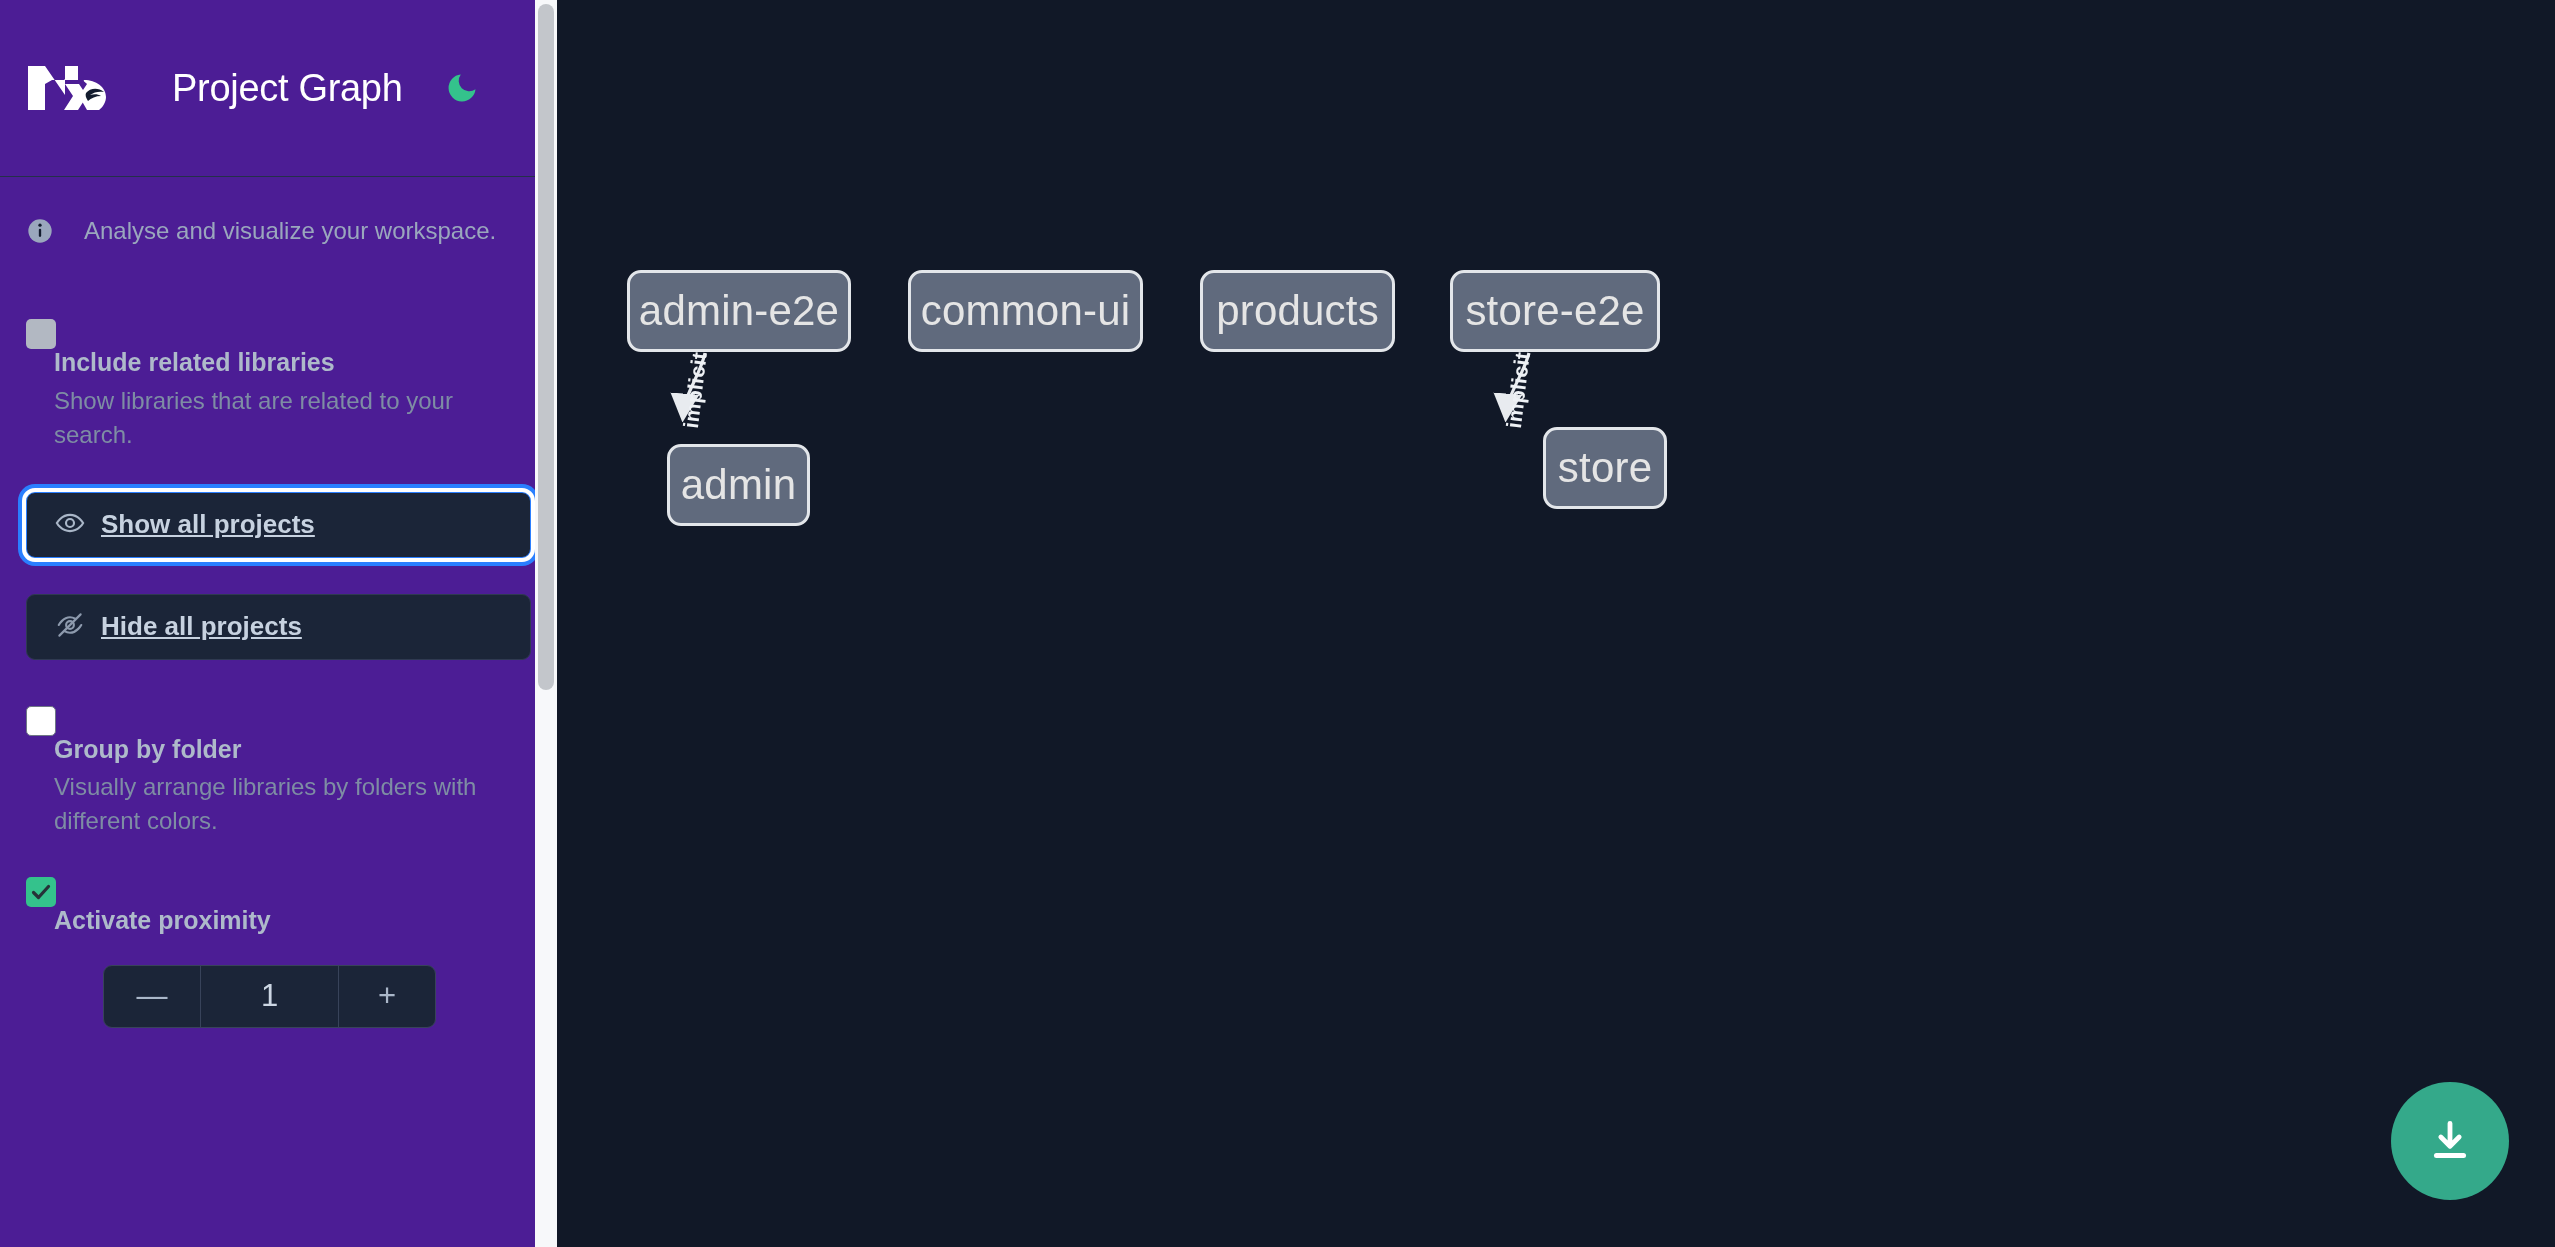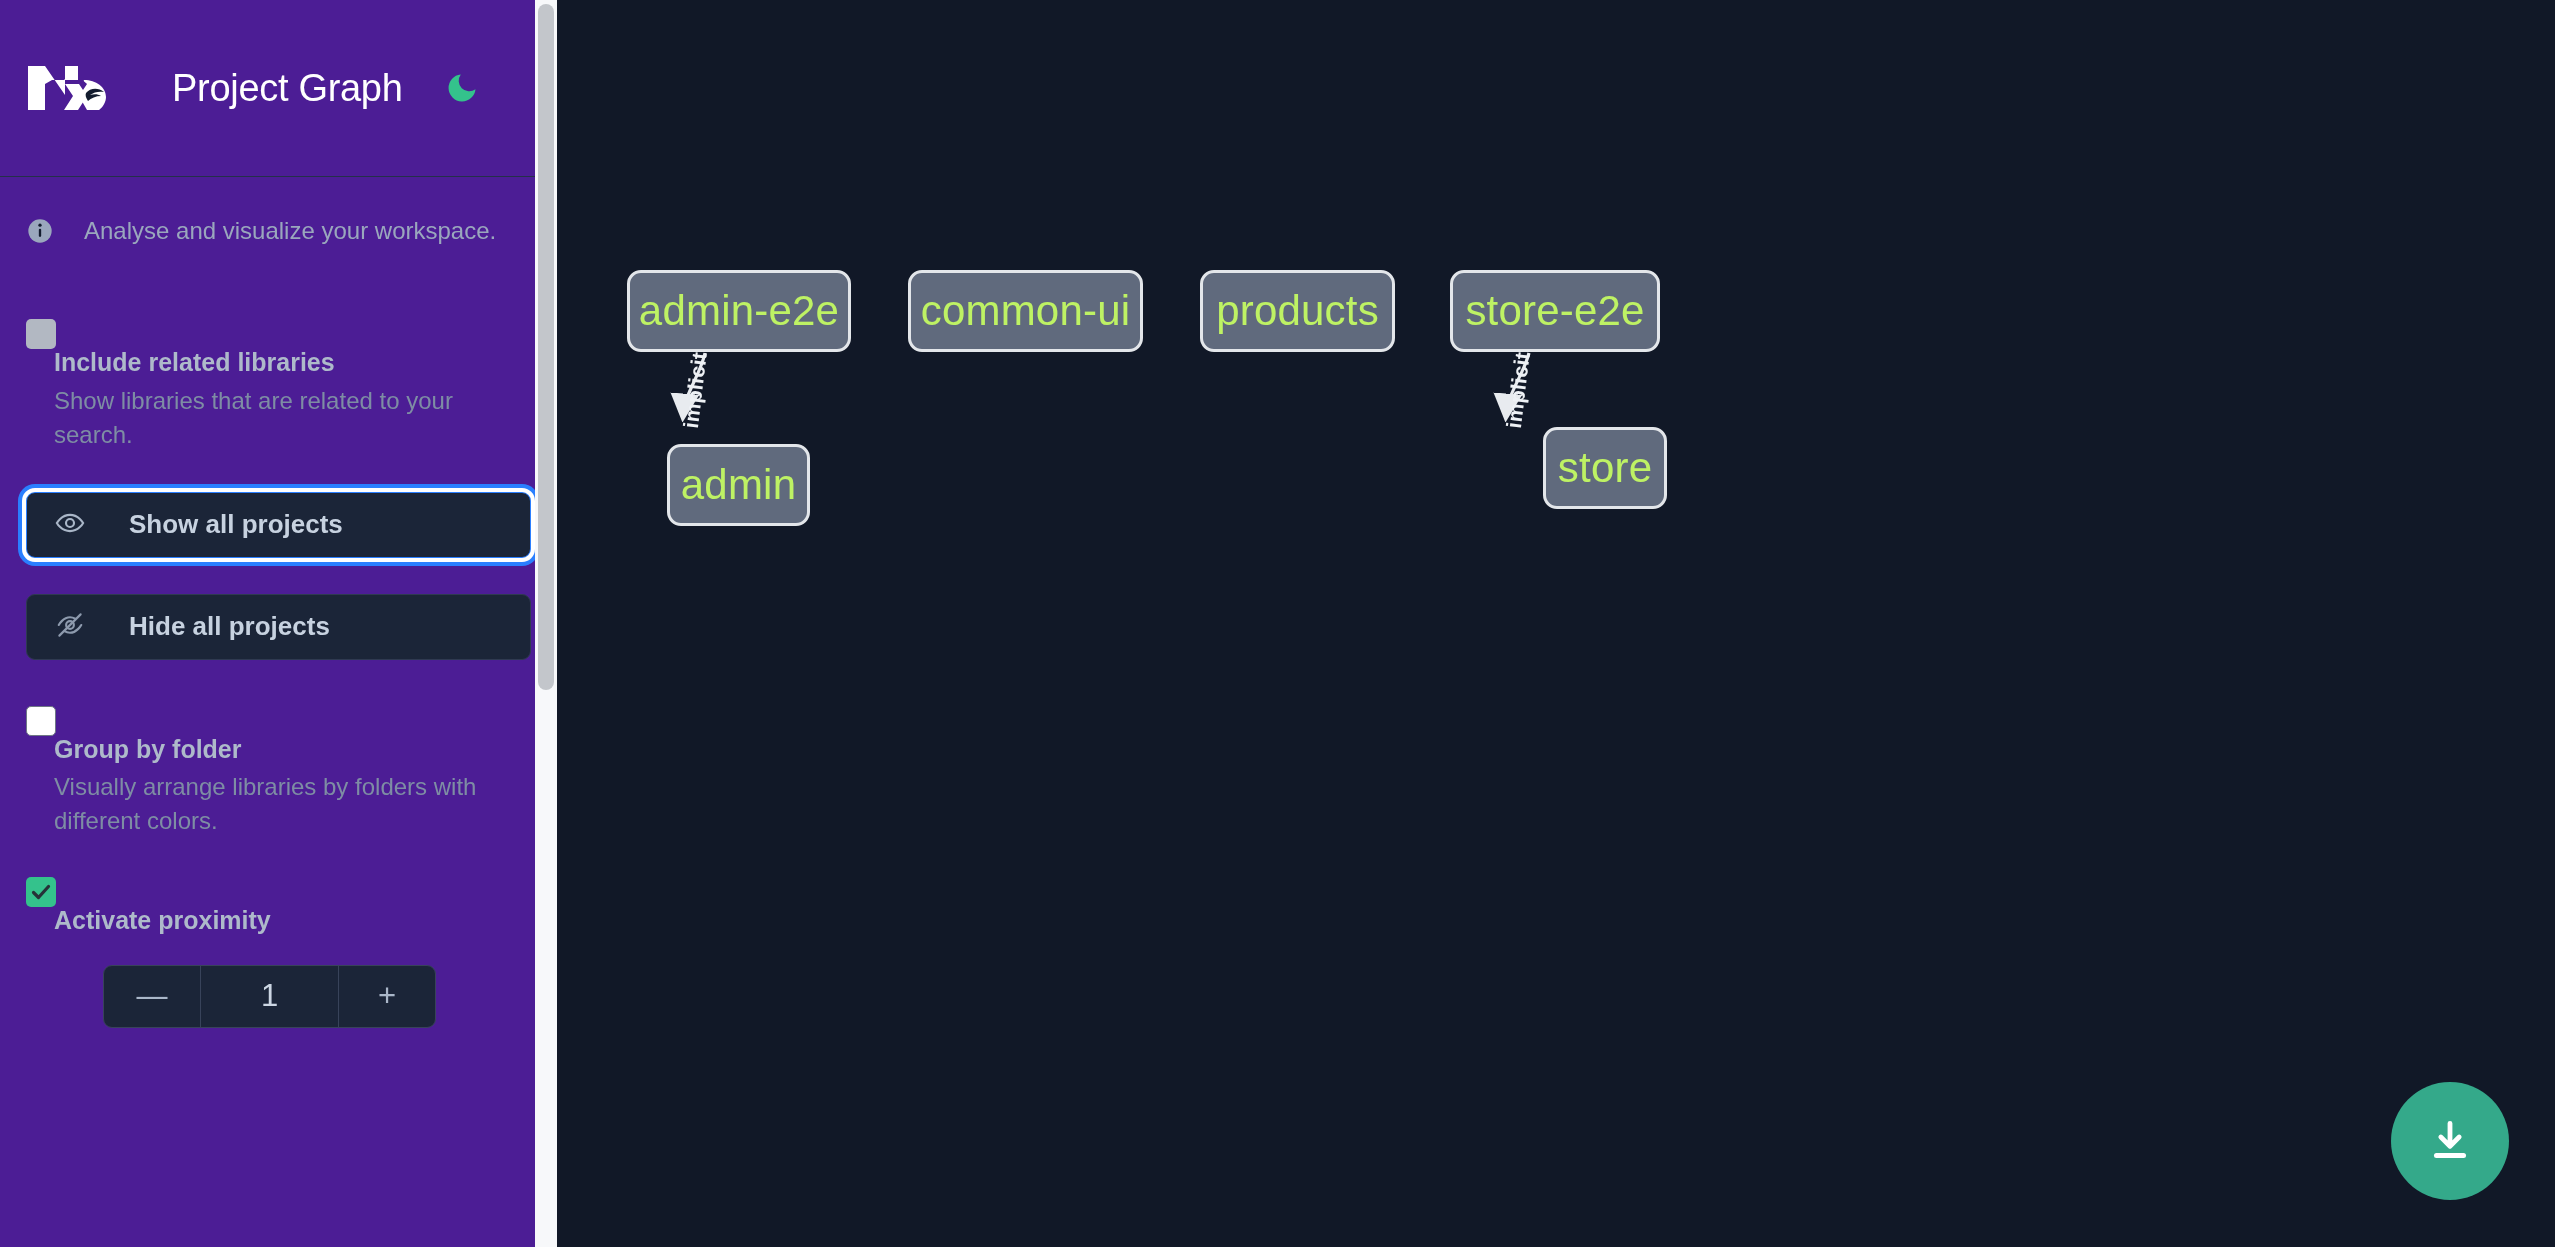--- a/index.html
+++ b/index.html
@@ -147,24 +147,25 @@
     border-radius: 9px;
     display: flex;
     align-items: center;
     padding-left: 28px;
     background: #1b2538;
     border: 1px solid #2f3a51;
     cursor: pointer;
     margin-top: 20px;
   }
   .big-btn .btn-label {
-    margin-left: 44px;
+    margin-left: 16px;
     font-size: 26px;
     font-weight: 700;
     color: #c7d2e0;
+    text-decoration: underline;
   }
   #show-all-projects {
     margin-top: 40px;
     outline: 4px solid #ffffff;
     box-shadow: 0 0 0 8px #2a7fff;
     border-color: #2a7fff;
   }
   #hide-all-projects { margin-top: 36px; align-items: center; }
 
   
@@ -224,21 +225,21 @@
   #graph-svg { position: absolute; left: 0; top: 0; width: 100%; height: 100%; }
 
   .node {
     position: absolute;
     display: flex;
     align-items: center;
     justify-content: center;
     background: #606a7d;
     border: 3px solid #e3e6ea;
     border-radius: 14px;
-    color: #bef264;
+    color: #e5e5e5;
     font-size: 42px;
     letter-spacing: 0.2px;
     cursor: pointer;
     white-space: nowrap;
   }
 
   .edge-label {
     position: absolute;
     color: #eef1f5;
     font-size: 21px;

